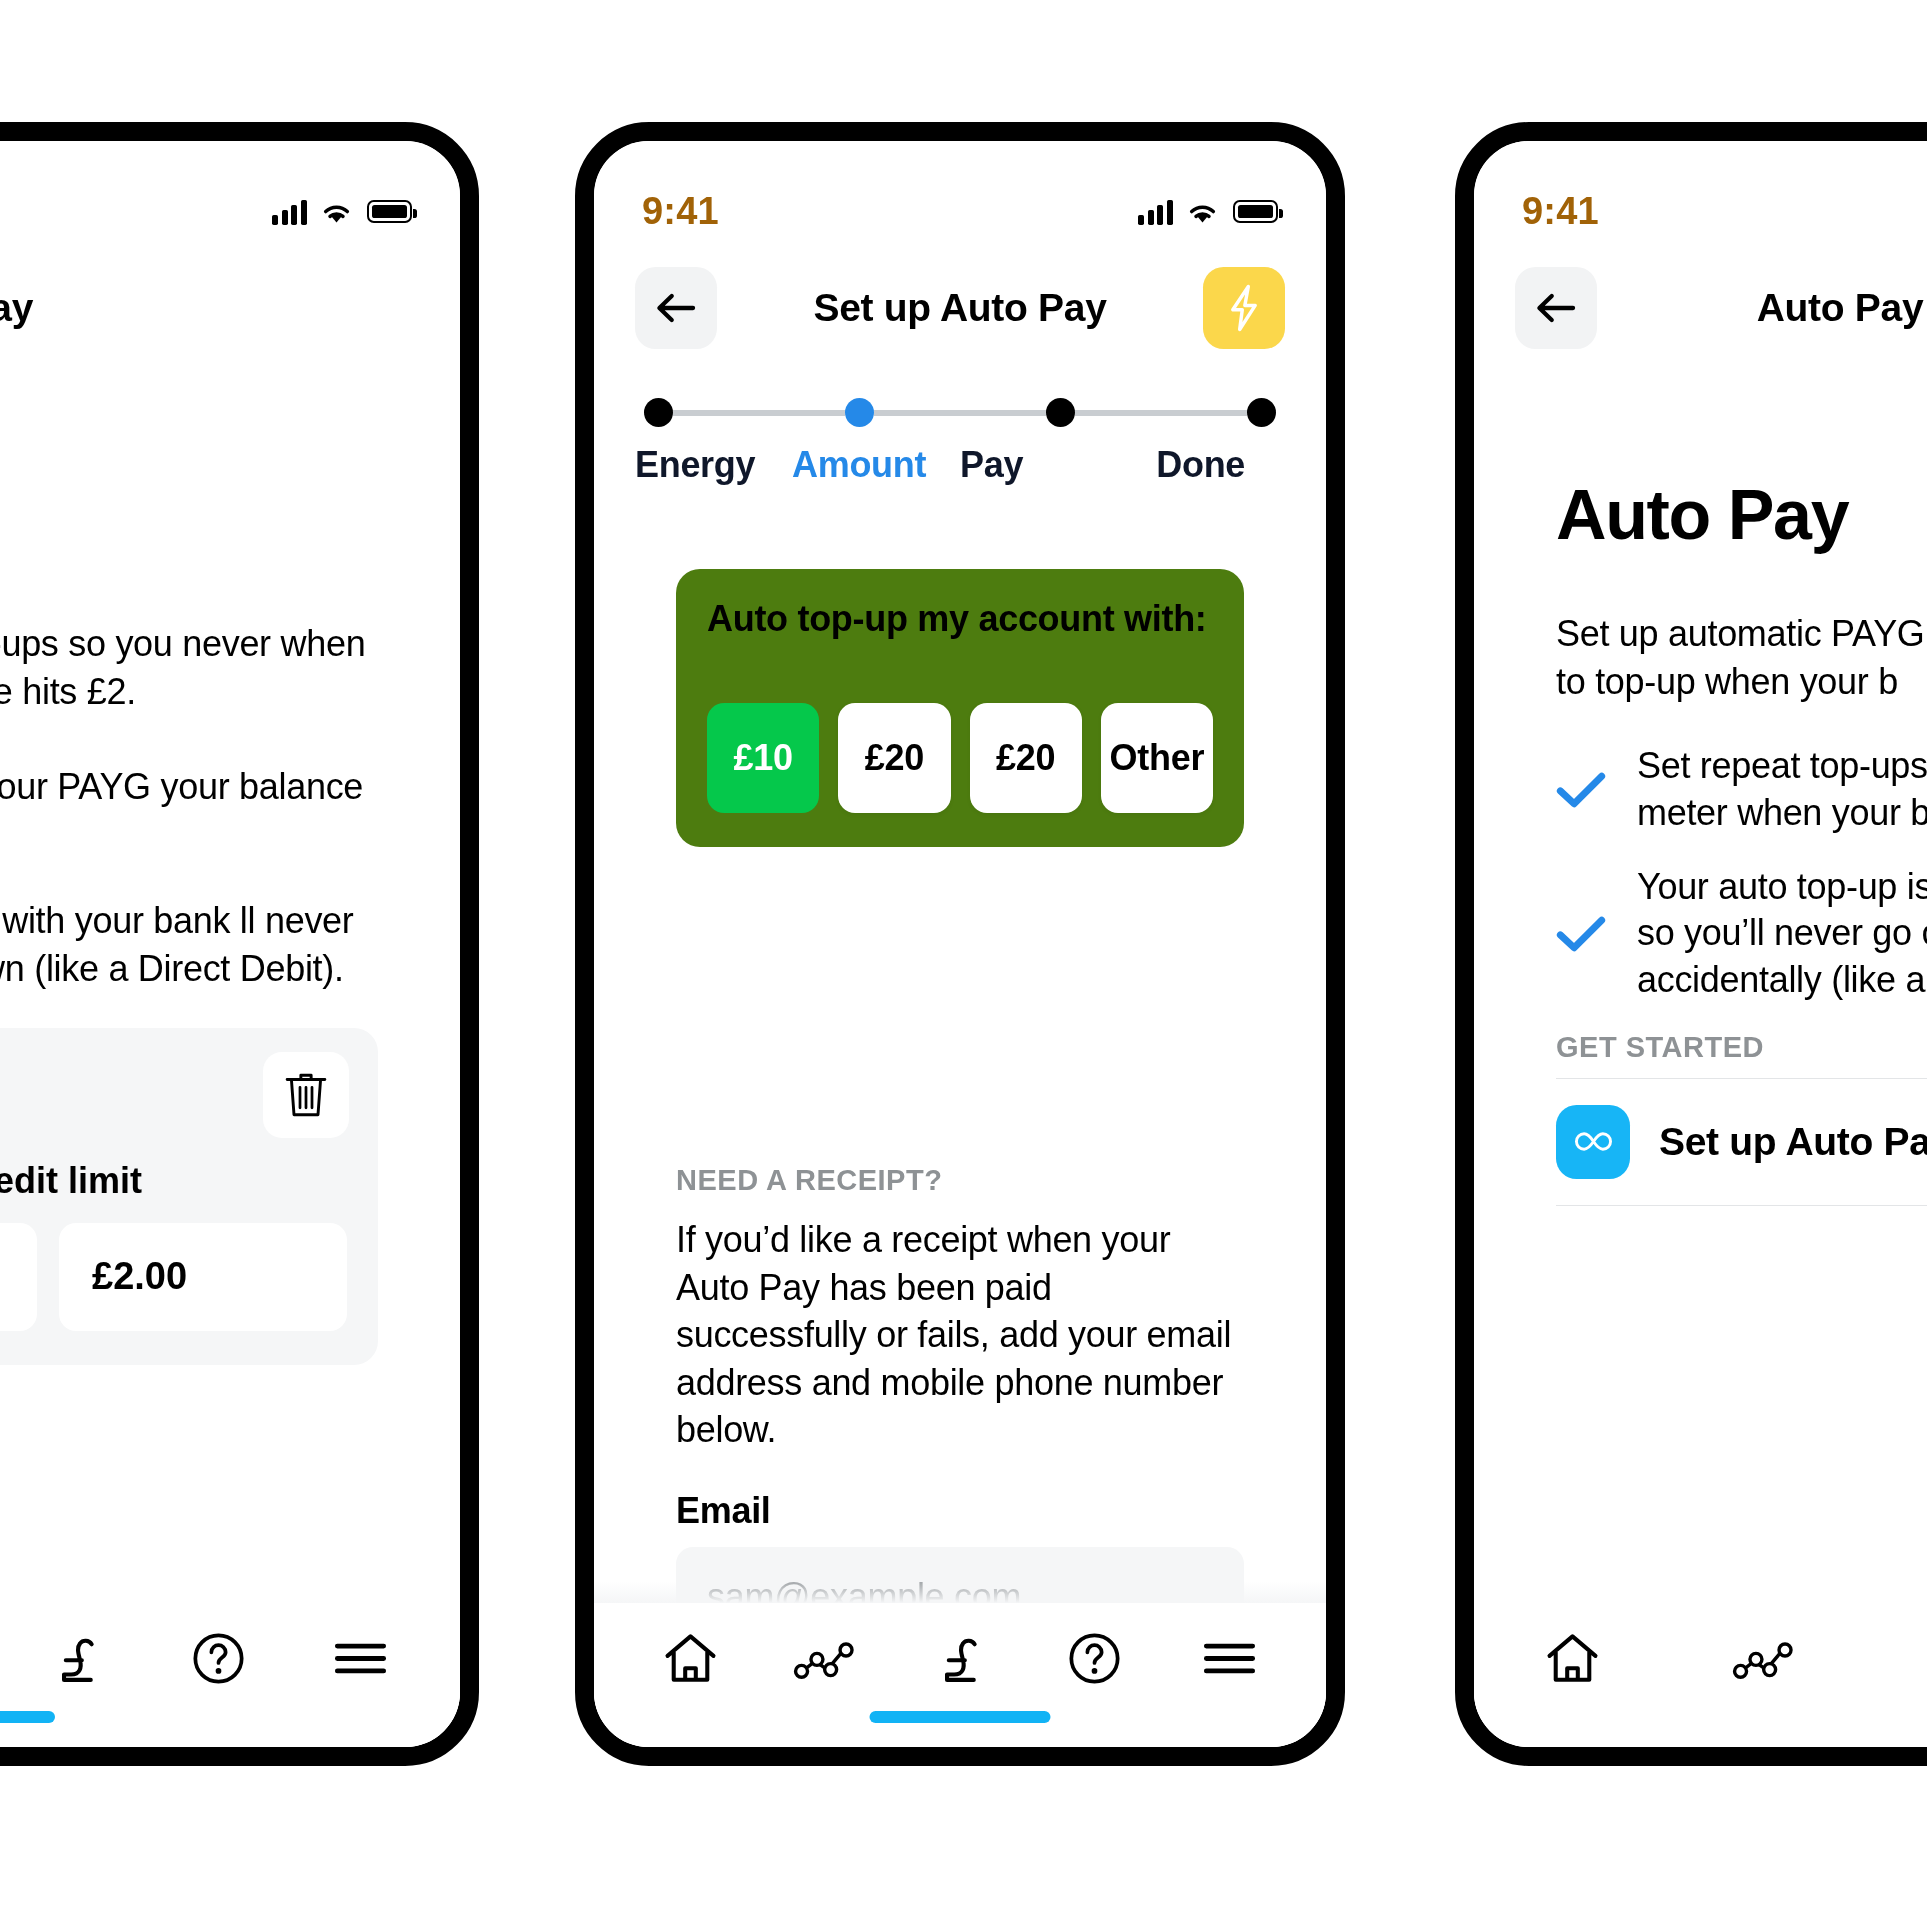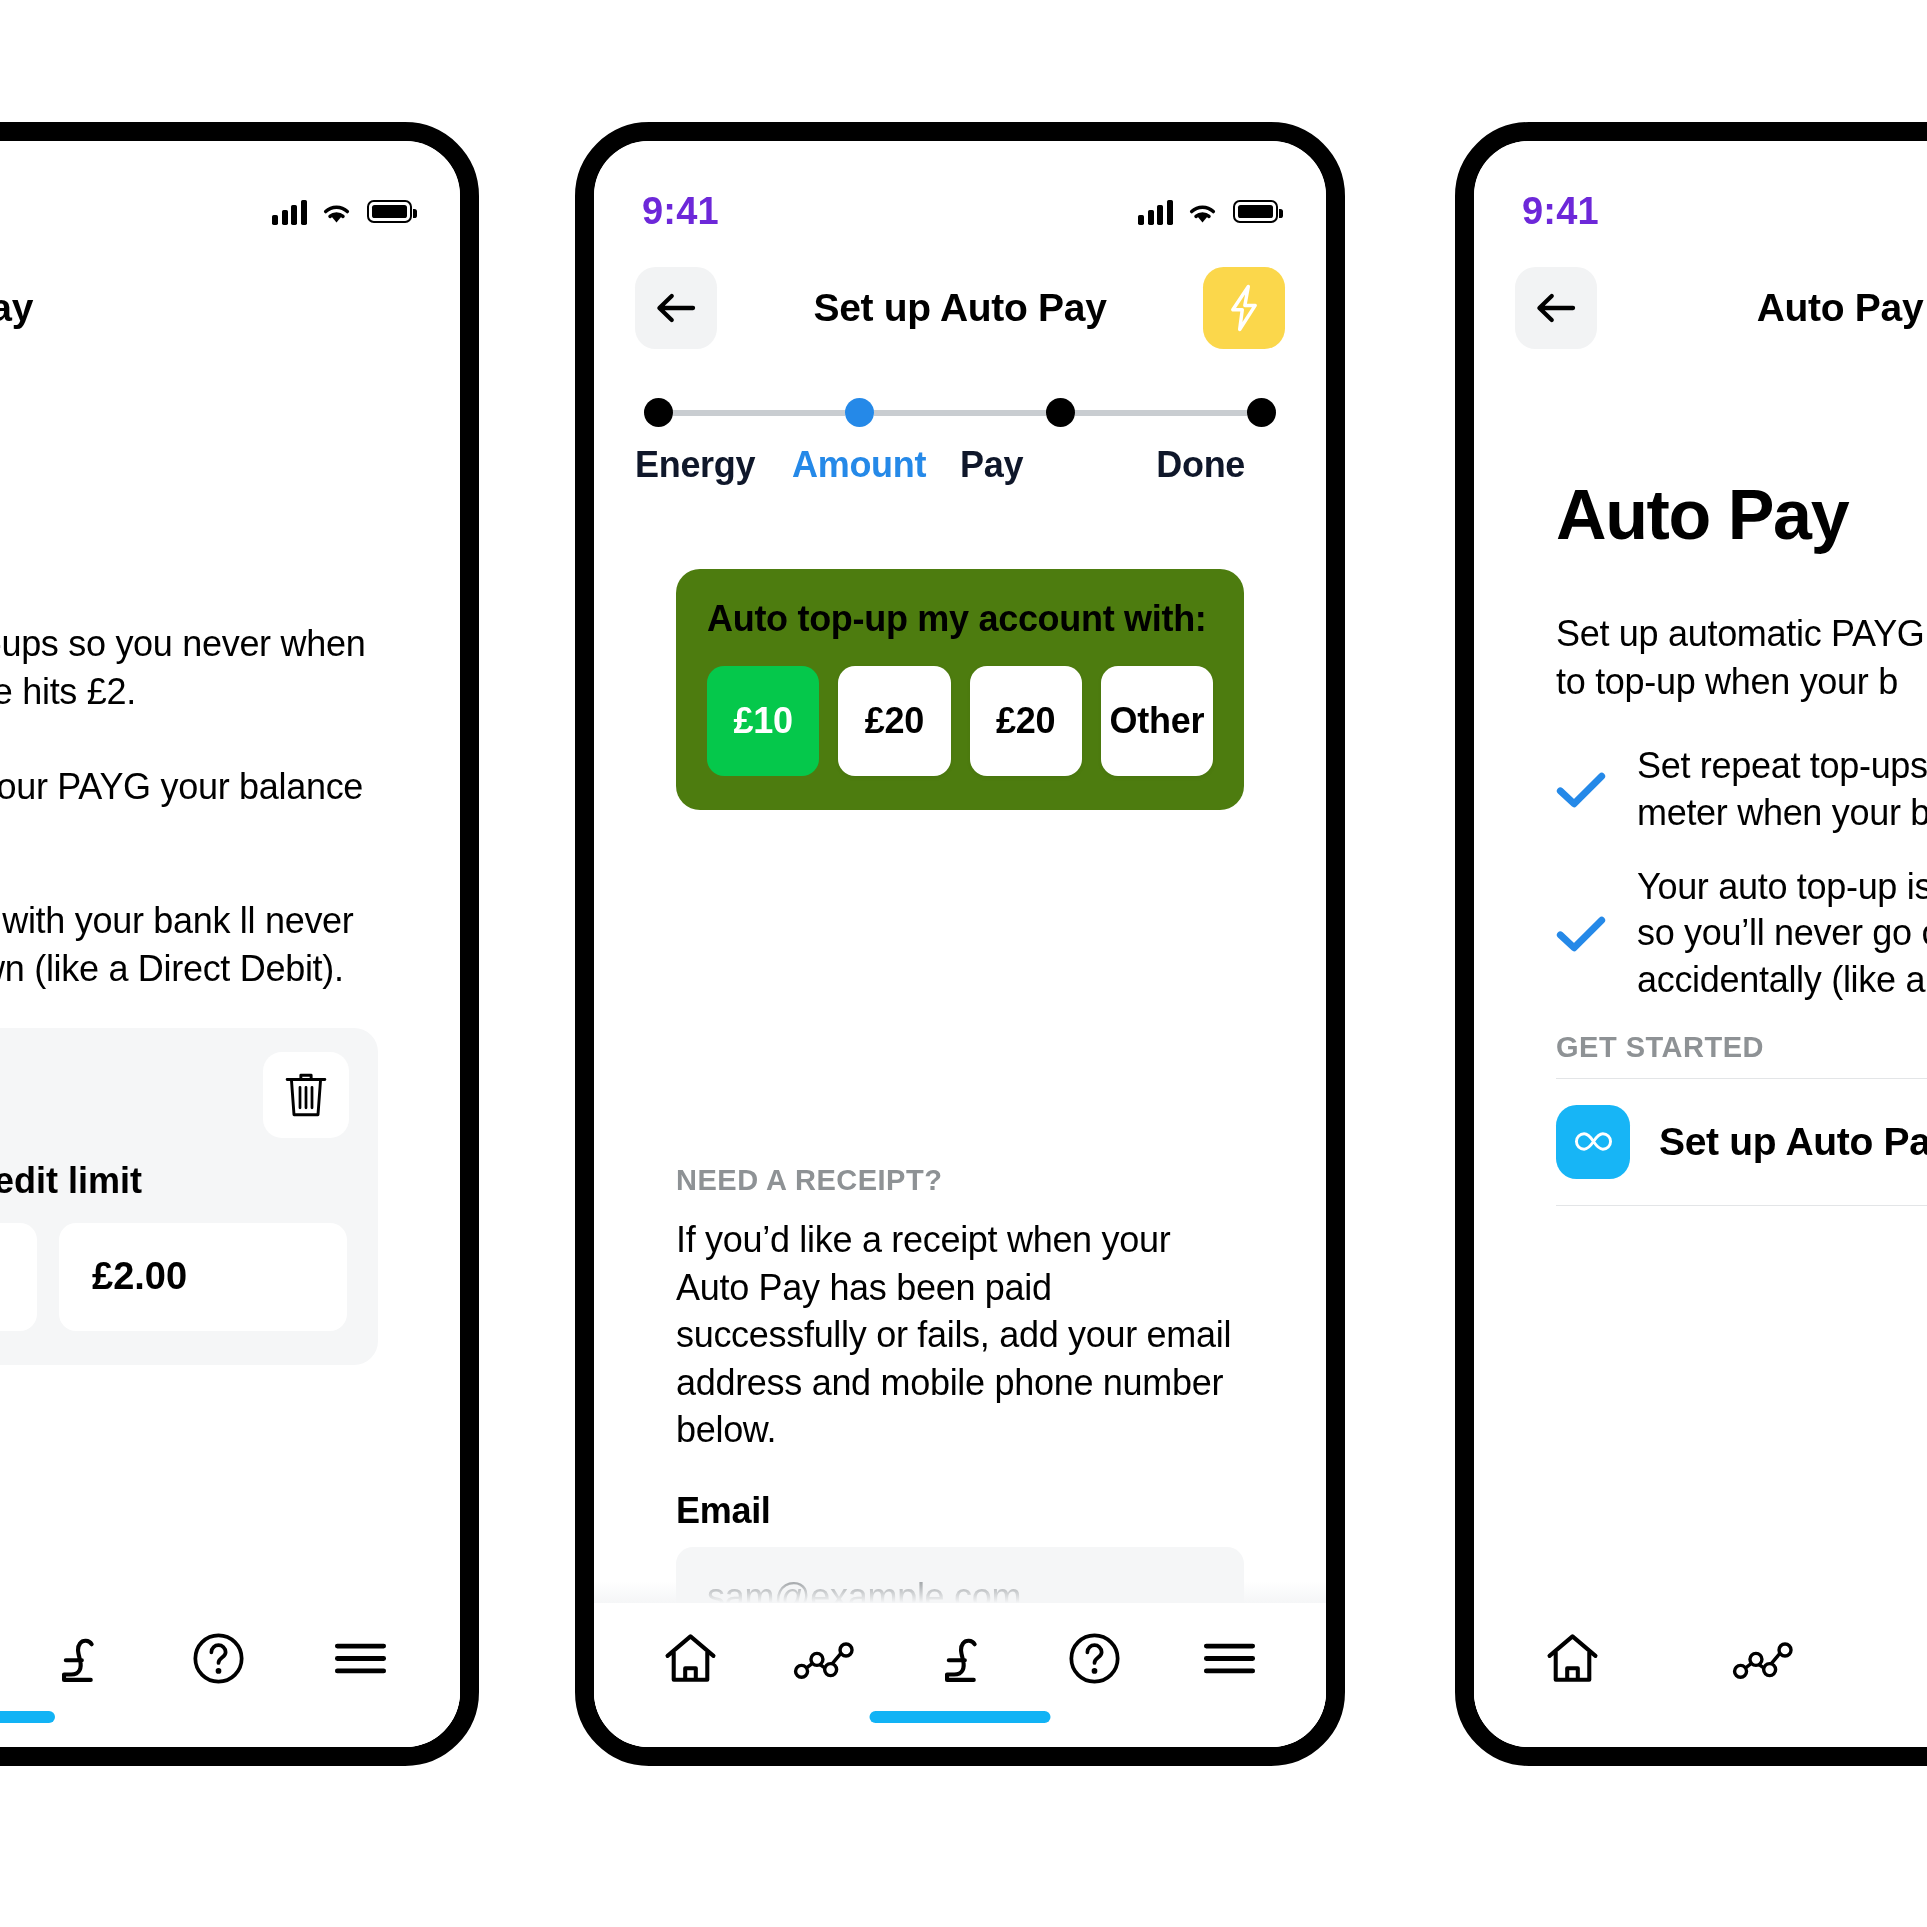--- a/index.html
+++ b/index.html
@@ -32,21 +32,21 @@
   .phone-center{ left: 575px; top: 122px; width: 770px; height: 1644px; }
   
   .phone-right { left: 1455px; top: 122px; width: 770px; height: 1644px; }
 
   
   .statusbar {
     position: absolute; top: 0; left: 0; right: 0; height: 103px;
     display: flex; align-items: center; justify-content: space-between;
     padding: 38px 48px 0 48px;
   }
-  .status-time { font-size: 38px; font-weight: 600; color: #6d28d9; letter-spacing: 0.2px; }
+  .status-time { font-size: 38px; font-weight: 600; color: #a16207; letter-spacing: 0.2px; }
   .status-icons { display: flex; align-items: center; gap: 13.7px; }
   .ico-signal { display: flex; align-items: flex-end; gap: 3.4px; height: 26px; }
   .ico-signal i { display:block; width: 6px; background:#000; border-radius:1.7px; }
   .ico-signal i:nth-child(1){height:9.4px}
   .ico-signal i:nth-child(2){height:14.6px}
   .ico-signal i:nth-child(3){height:19.7px}
   .ico-signal i:nth-child(4){height:25px}
   .ico-wifi { width:33px;height:26px; position:relative; }
   .ico-batt {
     width:45px;height:23px;border:2.6px solid #000;border-radius:6.8px;position:relative;
@@ -97,20 +97,21 @@
     margin: 0 41px;
   }
   .panel-title{ font-size:36px;font-weight:700;color:#000;letter-spacing:-0.3px; }
 
   .amount-row { display:flex; gap:19px; margin-top:26px; }
   .amount-btn {
     flex:1; height:110px; border-radius:17px; background:#ffffff;
     display:flex;align-items:center;justify-content:center;
     font-size:36px;font-weight:600;color:#000;letter-spacing:-0.3px;
     box-shadow:0 1.7px 4.3px rgba(0,0,0,.06);
+    margin-top:37px;
   }
   .amount-btn.selected { background:#05C84B; color:#ffffff; box-shadow:none; }
 
   .balance-field {
     margin-top:24px;height:110px;background:#fff;border-radius:17px;
     display:flex;align-items:center;justify-content:space-between;padding:0 31px;
     box-shadow:0 1.7px 4.3px rgba(0,0,0,.06);
   }
   .balance-val{font-size:38px;font-weight:600;color:#000;}
 

